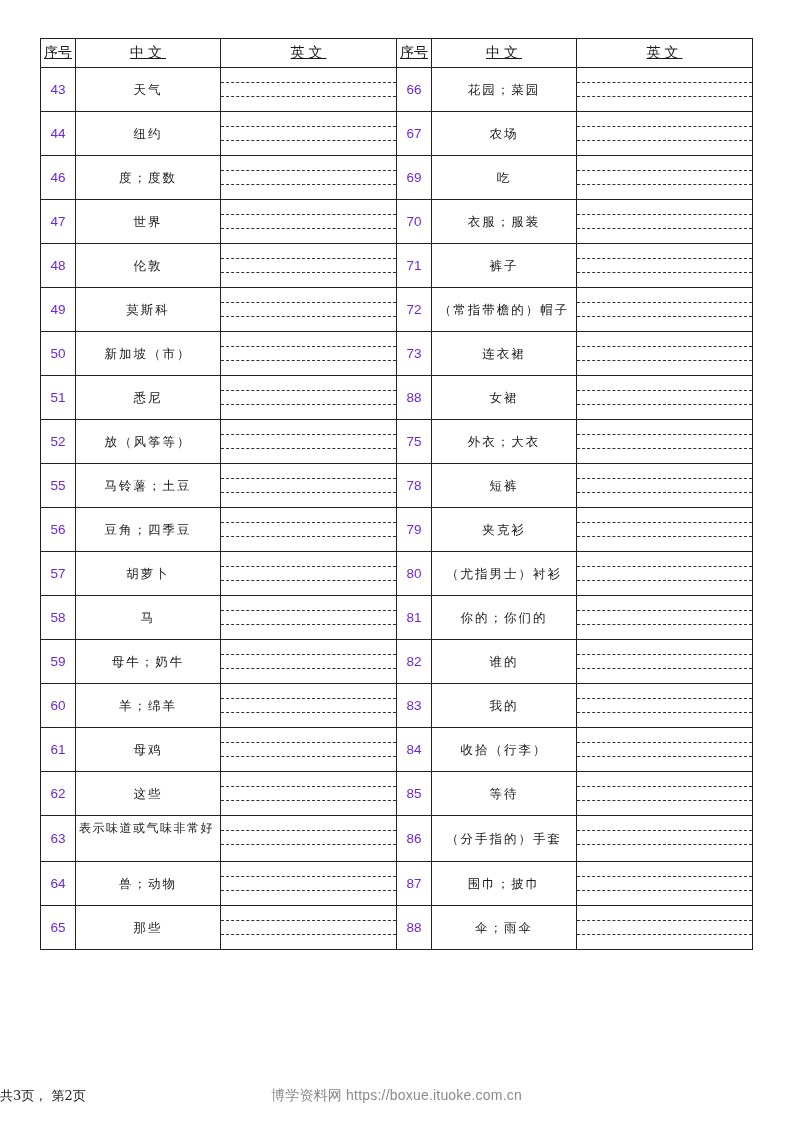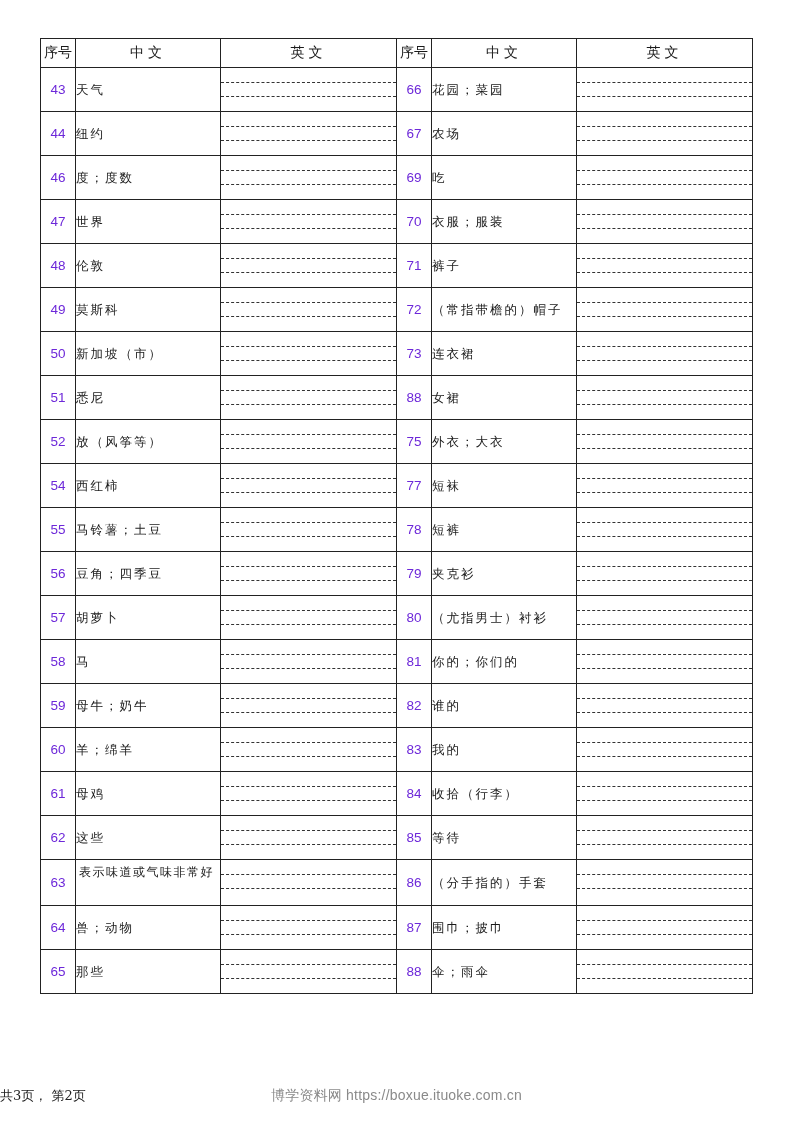--- a/index.html
+++ b/index.html
@@ -27,38 +27,40 @@
       border: 1.3px solid #222;
       padding: 0;
       vertical-align: middle;
     }
     .vocab-table th {
       height: 28px;
       font-weight: normal;
       font-size: 14px;
       letter-spacing: 4px;
       font-family: "DejaVu Serif", serif;
+      text-decoration: underline;
     }
     .vocab-table th.num-h {
       letter-spacing: 0;
       font-size: 14px;
     }
     .vocab-table td {
       height: 43px;
     }
     .col-num { width: 35px; }
     .col-cn { width: 145px; }
     .col-en { width: 176px; }
     .num {
       text-align: center;
       font-family: "Liberation Sans", sans-serif;
       font-size: 13.5px;
       color: #6d28d9;
     }
     .cn {
+      text-align: center;
       font-size: 12.5px;
       letter-spacing: 2px;
       line-height: 20px;
       padding: 0 4px;
     }
     .cn.wrap {
       text-align: left;
       padding-left: 3px;
       letter-spacing: 2px;
       font-size: 12px;
@@ -249,34 +251,20 @@
           <div class="line2"></div>
         </td>
         <td class="num">75</td>
         <td class="cn">外衣；大衣</td>
         <td class="en">
           <div class="line1"></div>
           <div class="line2"></div>
         </td>
       </tr>
       <tr>
-        <td class="num">54</td>
-        <td class="cn">西红柿</td>
-        <td class="en">
-          <div class="line1"></div>
-          <div class="line2"></div>
-        </td>
-        <td class="num">77</td>
-        <td class="cn">短袜</td>
-        <td class="en">
-          <div class="line1"></div>
-          <div class="line2"></div>
-        </td>
-      </tr>
-      <tr>
         <td class="num">55</td>
         <td class="cn">马铃薯；土豆</td>
         <td class="en">
           <div class="line1"></div>
           <div class="line2"></div>
         </td>
         <td class="num">78</td>
         <td class="cn">短裤</td>
         <td class="en">
           <div class="line1"></div>

